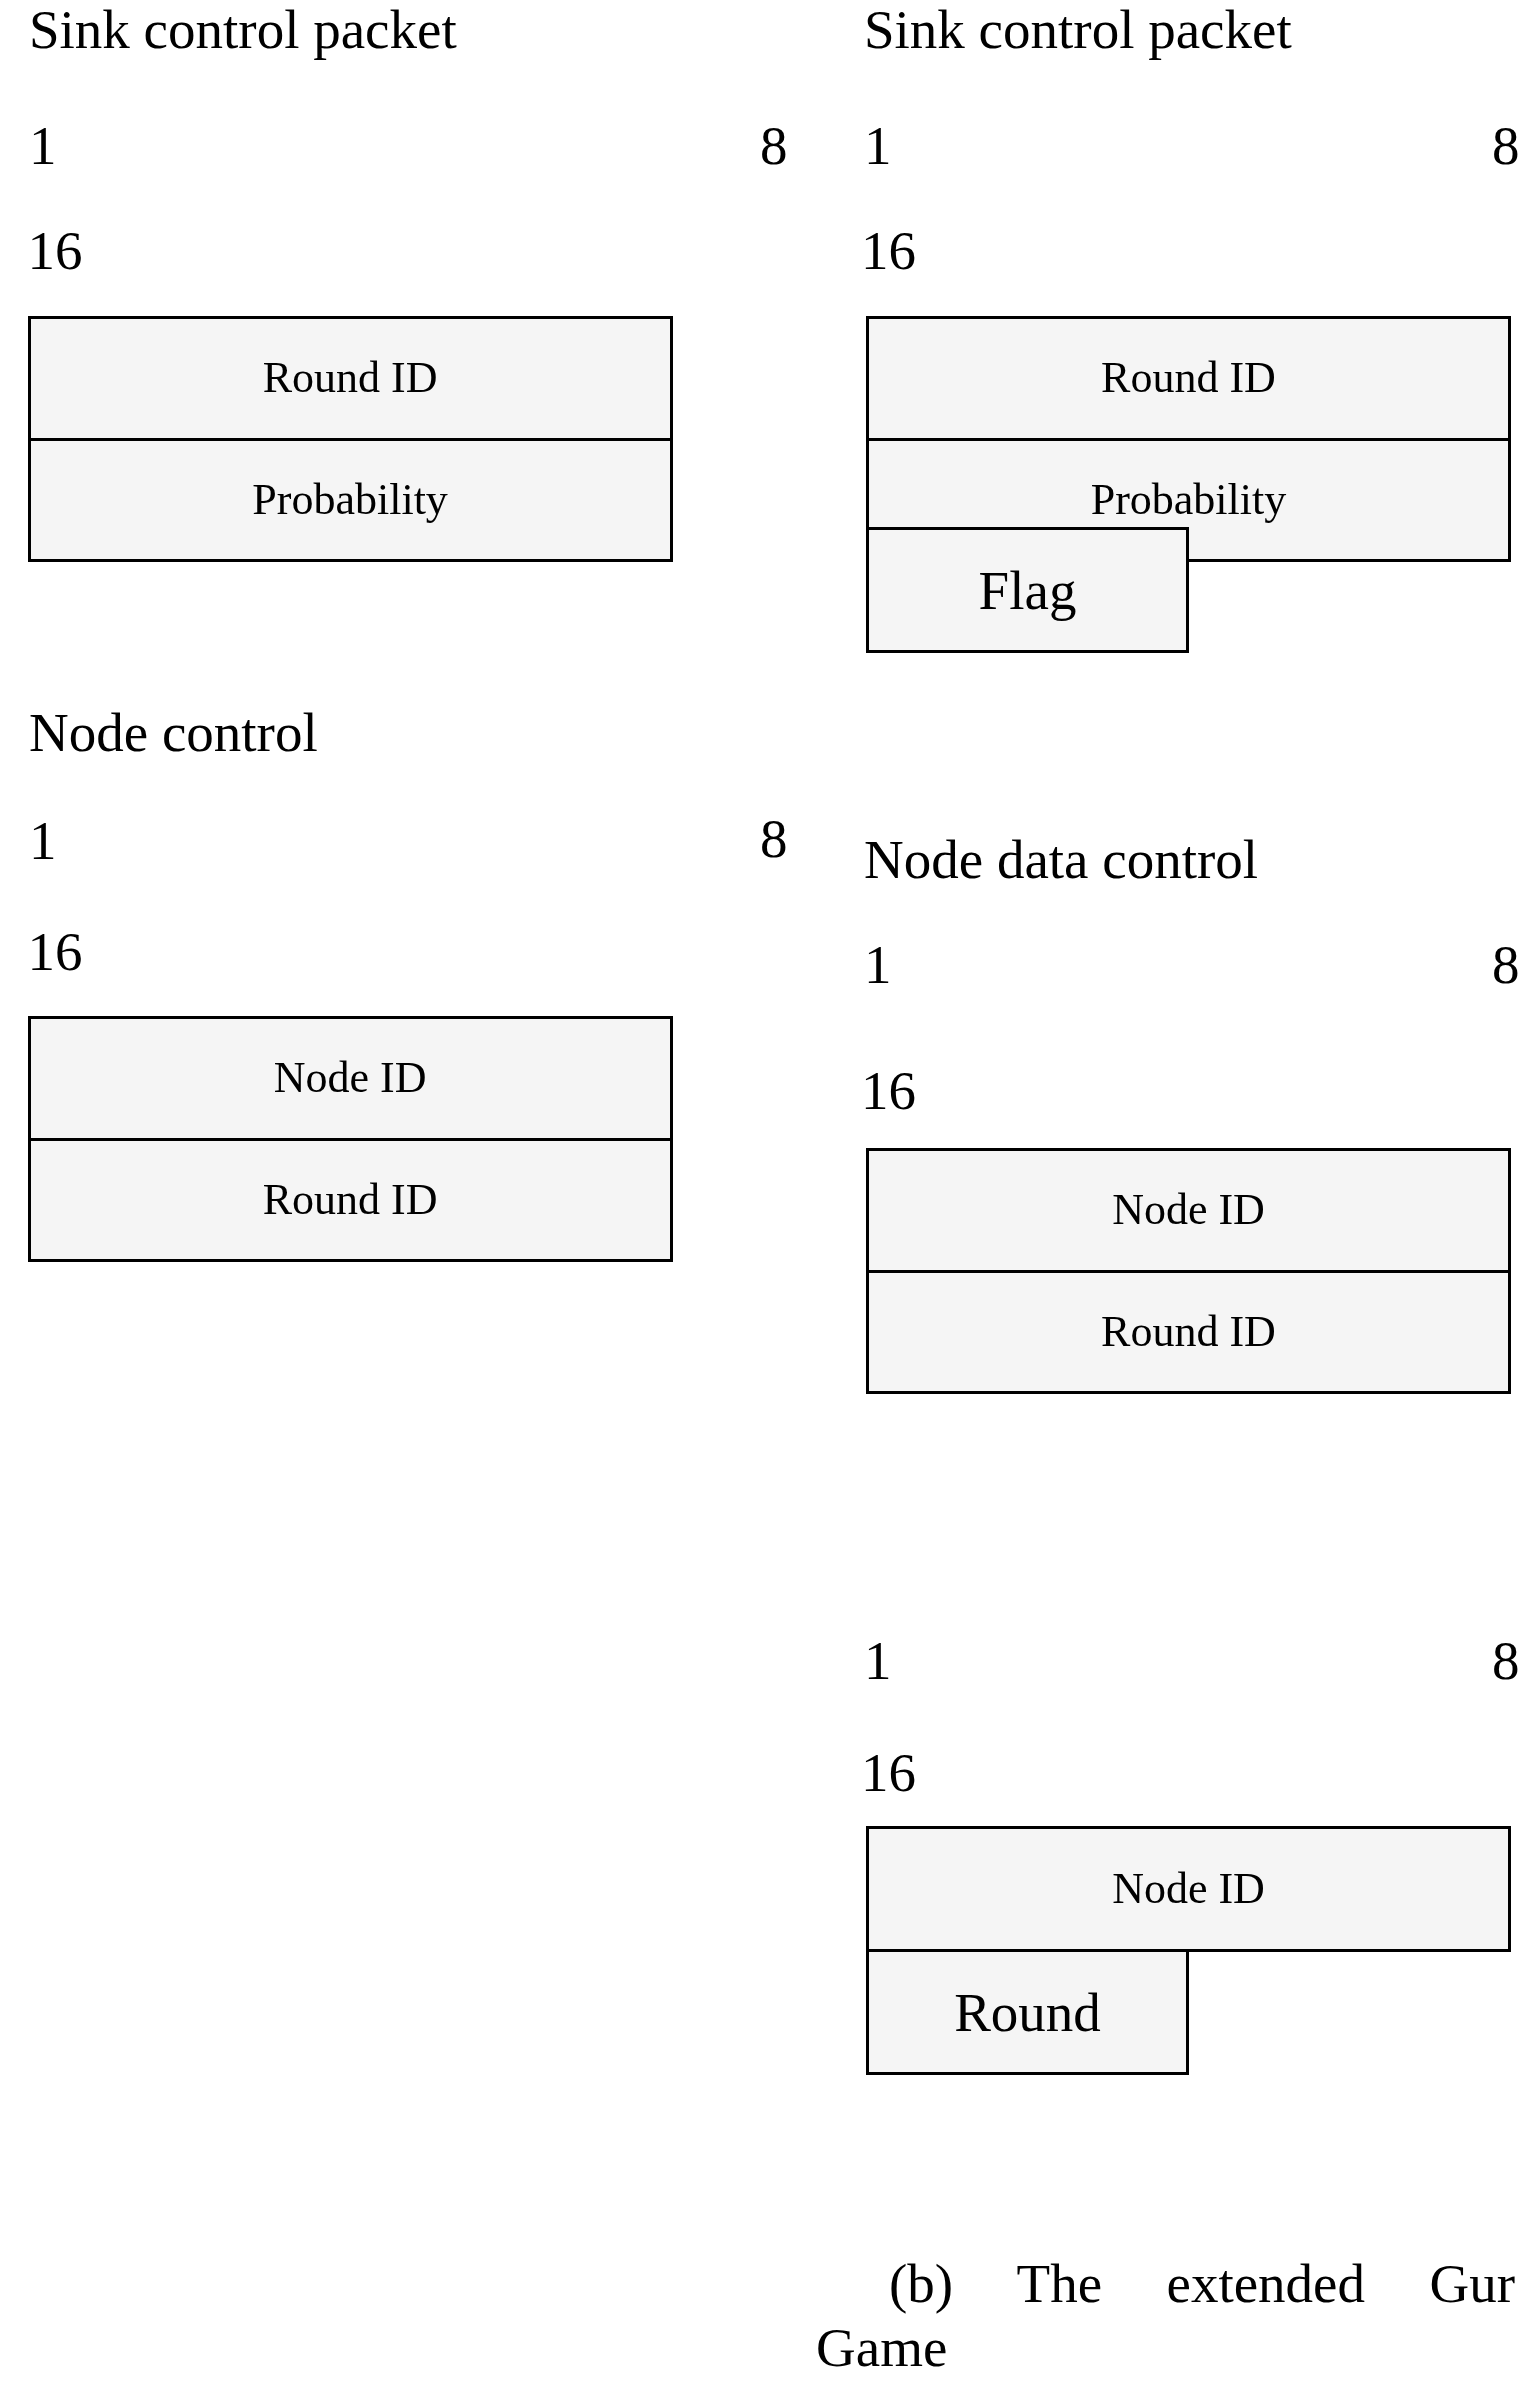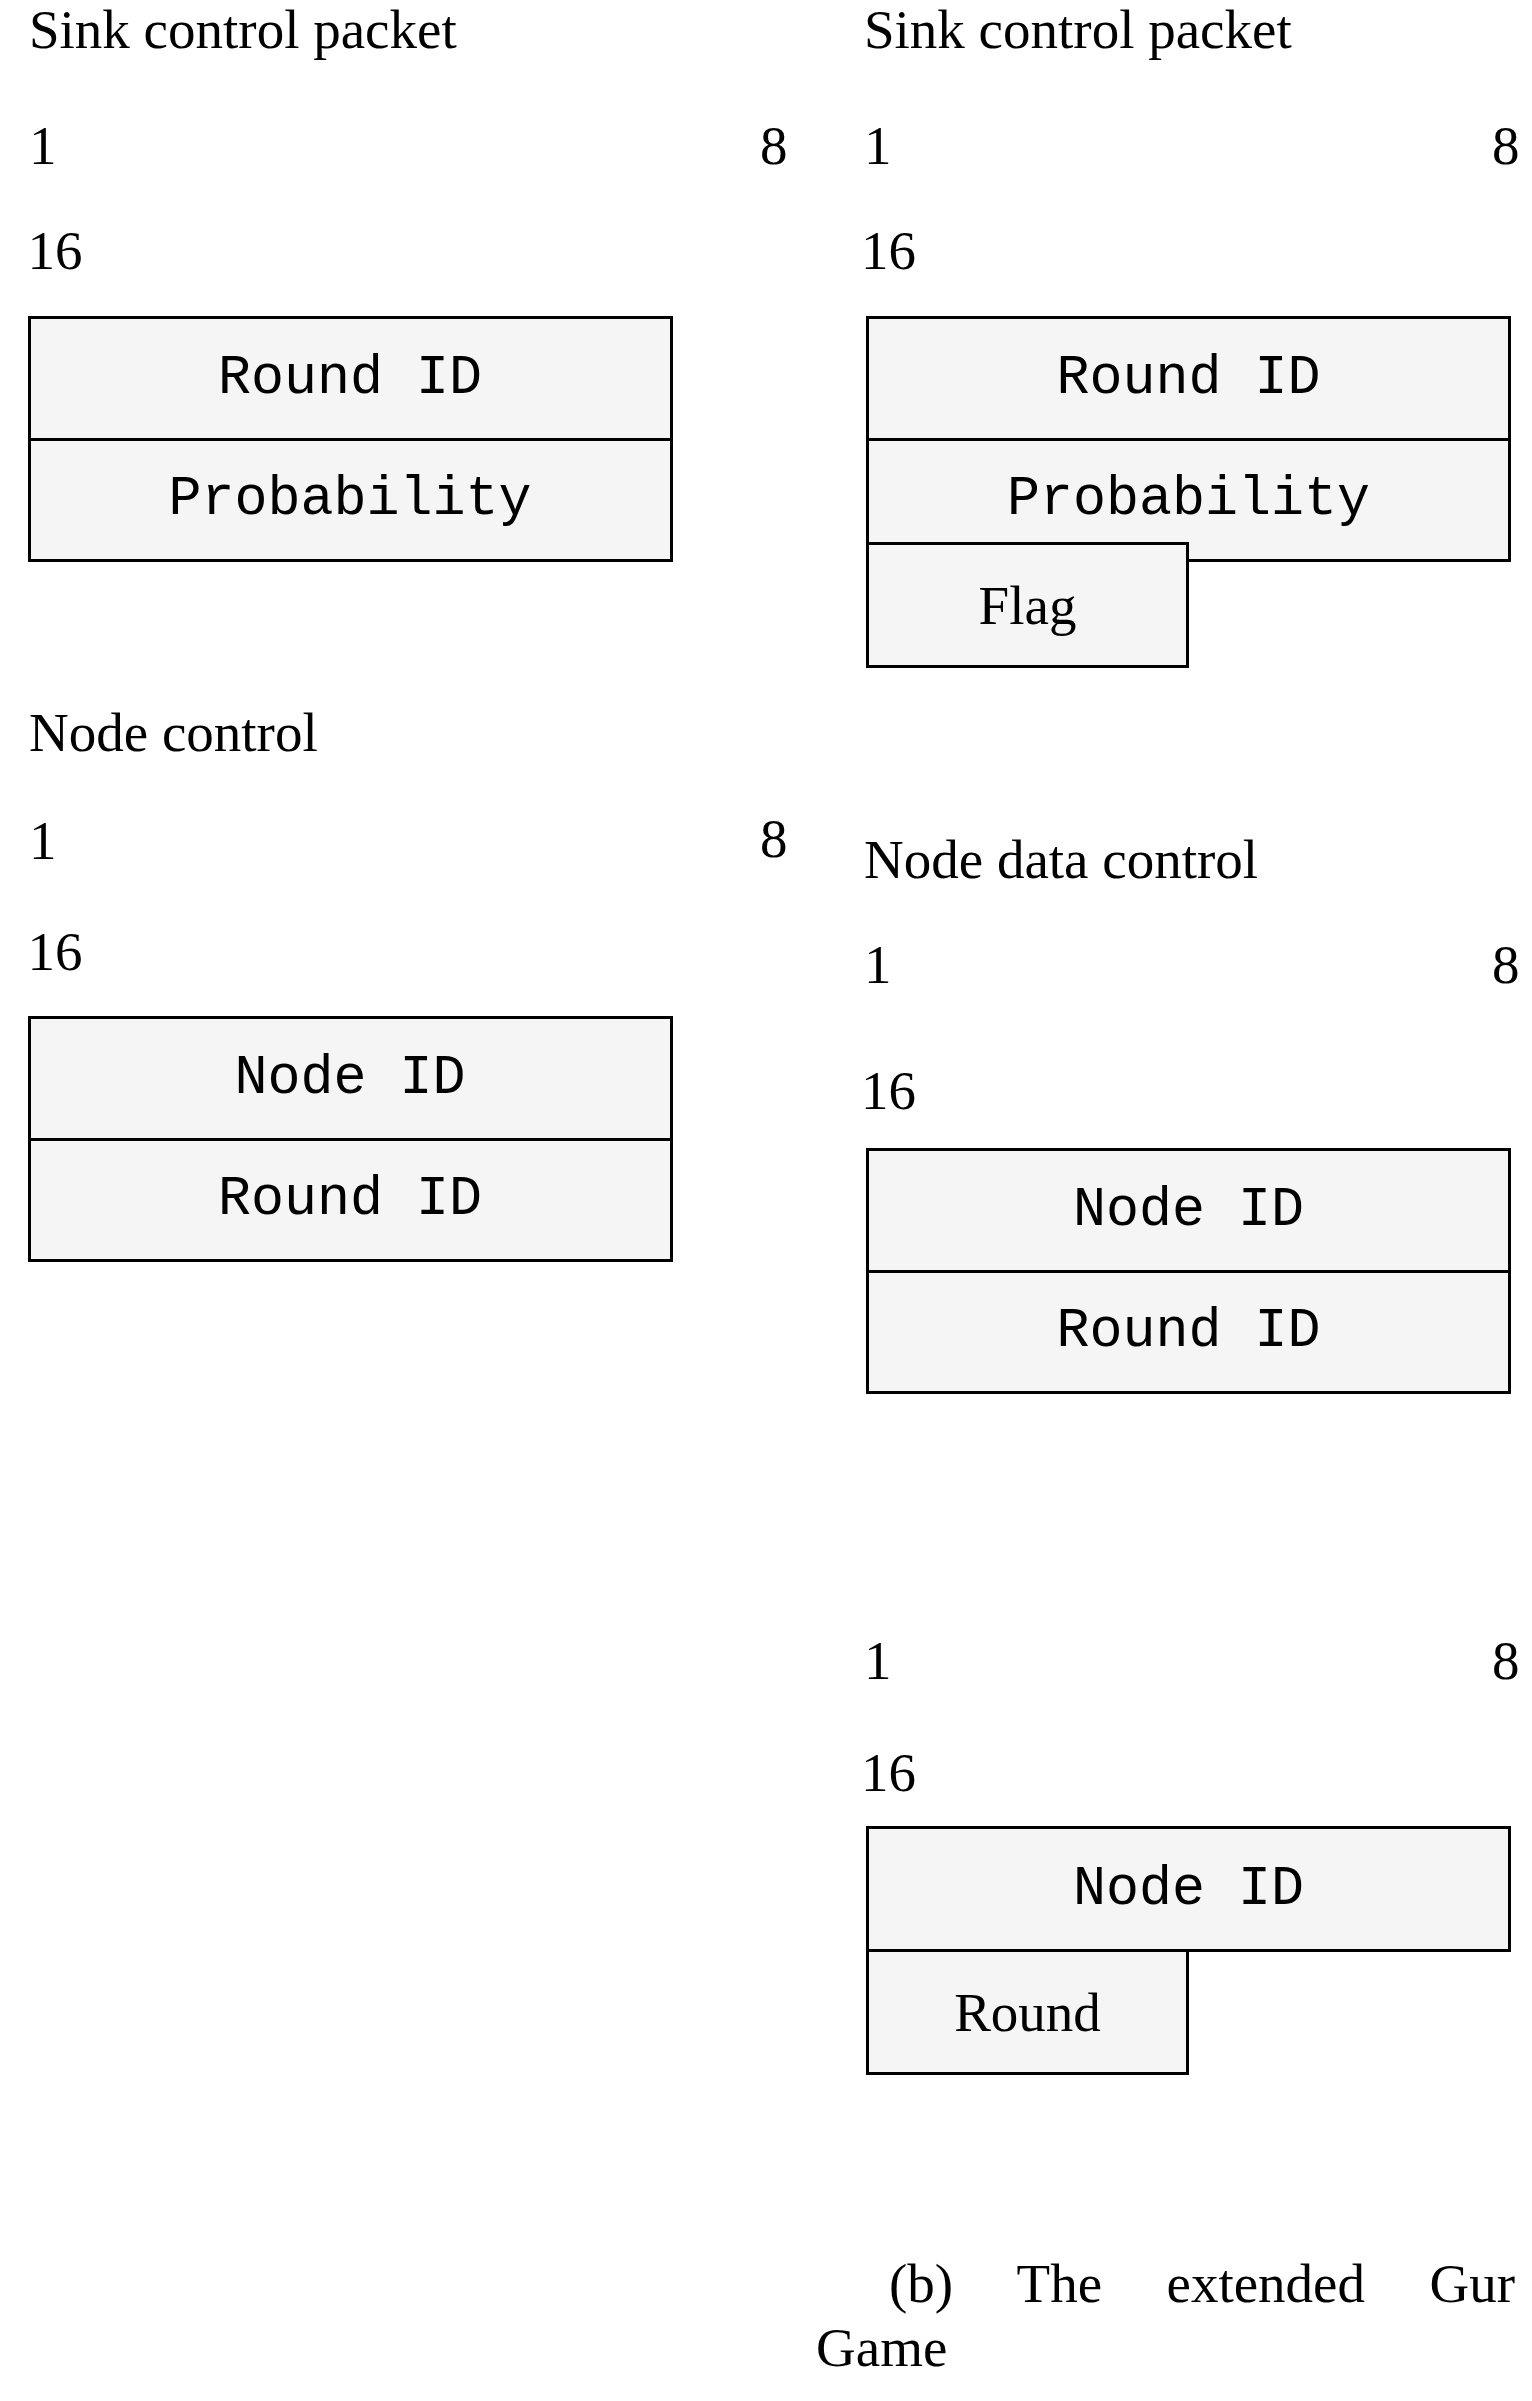--- a/index.html
+++ b/index.html
@@ -24,24 +24,23 @@
     border: 3.2px solid #000000;
     box-sizing: border-box;
     display: flex;
     flex-direction: column;
   }
   .prow {
     flex: 1;
     display: flex;
     align-items: center;
     justify-content: center;
-    font-size: 55px;
+    font-size: 44px;
     line-height: 1;
     border-top: 3.2px solid #000000;
-    font-family: Liberation Mono, monospace;
   }
   .prow.first { border-top: none; }
   .halfbox {
     position: absolute;
     background: #f5f5f5;
     border: 3.2px solid #000000;
     box-sizing: border-box;
     display: flex;
     align-items: center;
     justify-content: center;
@@ -81,21 +80,21 @@
 
 
   <div class="txt" style="left:864px; top:1.6px;">Sink control packet</div>
   <div class="txt" style="left:864px; top:118px;">1</div>
   <div class="txt" style="left:1492px; top:118px;">8</div>
   <div class="txt" style="left:861px; top:223px;">16</div>
   <div class="pbox" style="left:866px; top:316px; width:645px; height:246px;">
     <div class="prow first">Round ID</div>
     <div class="prow">Probability</div>
   </div>
-  <div class="halfbox" style="left:866px; top:542px; width:323px; height:126px;">Flag</div>
+  <div class="halfbox" style="left:866px; top:527px; width:323px; height:126px;">Flag</div>
 
   <div class="txt" style="left:864px; top:832px;">Node data control</div>
   <div class="txt" style="left:864px; top:937px;">1</div>
   <div class="txt" style="left:1492px; top:937px;">8</div>
   <div class="txt" style="left:861px; top:1063px;">16</div>
   <div class="pbox" style="left:866px; top:1148px; width:645px; height:246px;">
     <div class="prow first">Node ID</div>
     <div class="prow">Round ID</div>
   </div>
 

